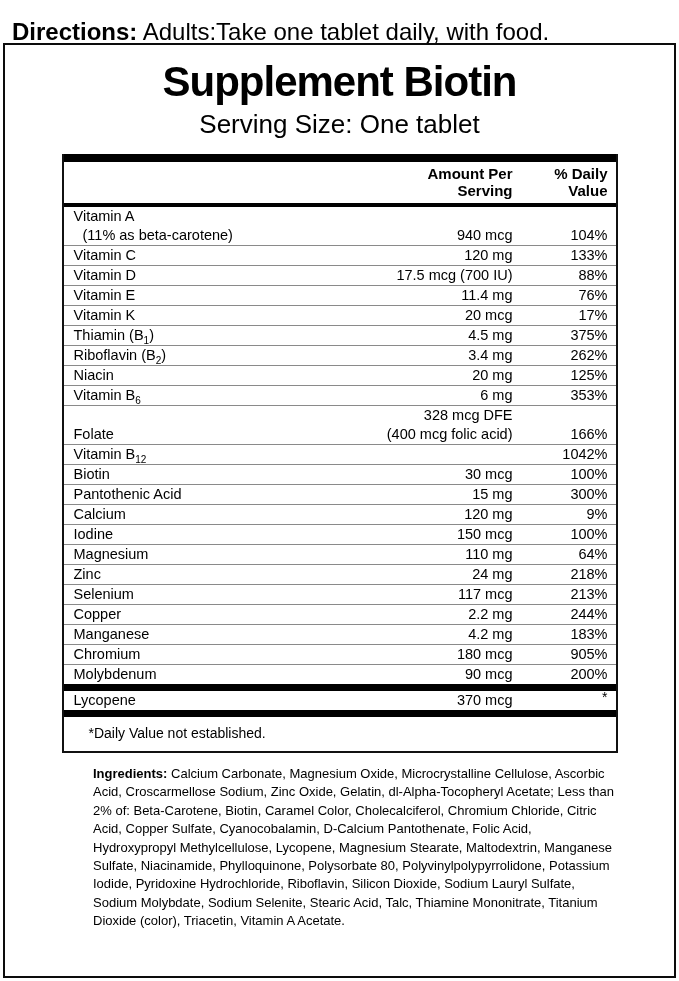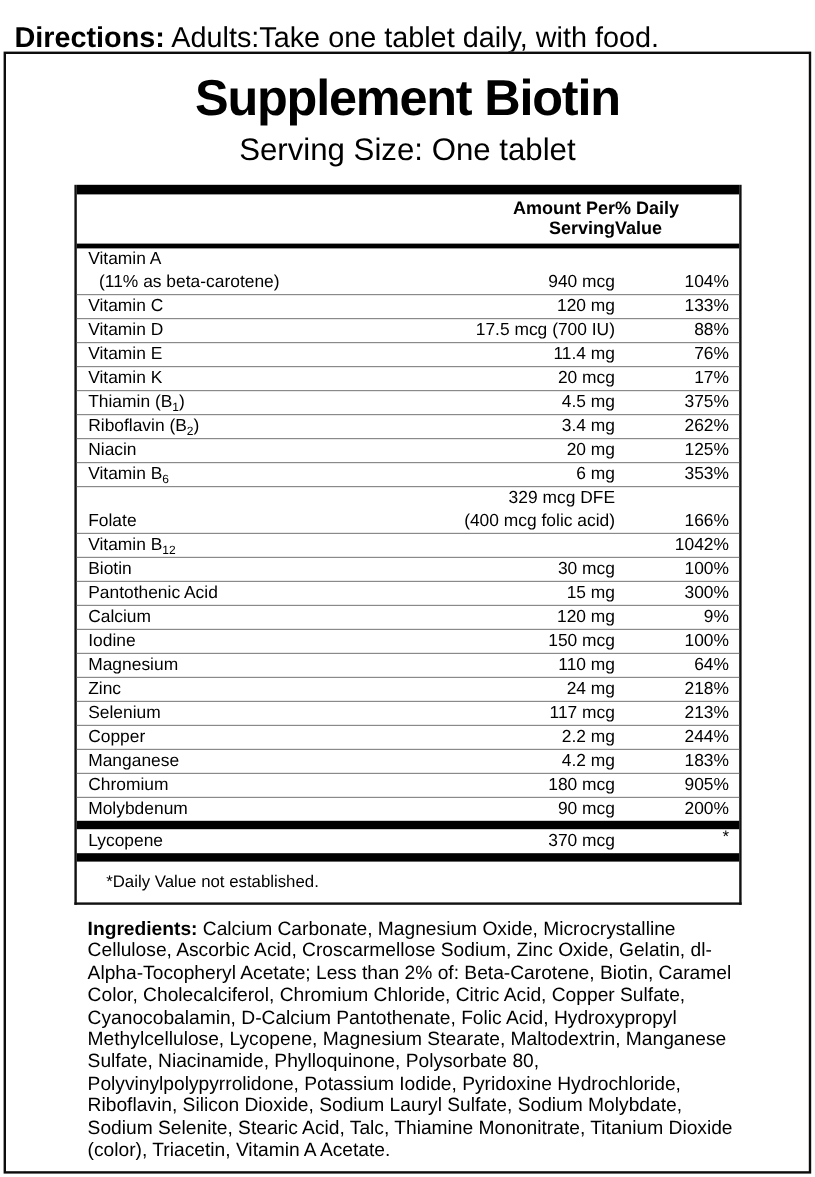--- a/index.html
+++ b/index.html
@@ -62,21 +62,21 @@
   .hdr {
     display: flex;
     align-items: flex-end;
     padding: 3px 8px 4px 24px;
     font-weight: bold;
     font-size: 15px;
     line-height: 17px;
   }
   .hdr .h-name { flex: 1; }
   .hdr .h-amt { width: 176px; text-align: right; }
-  .hdr .h-dv { width: 95px; text-align: left; }
+  .hdr .h-dv { width: 95px; text-align: right; }
   .hdr-rule { height: 4px; background: #000; }
   .rows .row {
     display: flex;
     align-items: flex-end;
     font-size: 14.5px;
     line-height: 19px;
     padding: 0 8px 0 10px;
     border-top: 1px solid #8a8a8a;
   }
   .rows .row:first-child { border-top: none; }
@@ -86,22 +86,22 @@
   .row .name2 { padding-left: 9px; }
   .row sub { font-size: 10px; line-height: 0; }
   .row .star { position: relative; top: -3px; font-size: 14px; }
   .footnote {
     padding: 7px 10px 9px 25px;
     font-size: 14px;
     line-height: 18px;
   }
   
   .ingredients {
-    margin: 12px 58px 0 68px;
-    font-size: 16px;
+    margin: 12px 58px 0 88px;
+    font-size: 13px;
     line-height: 18.4px;
     text-align: left;
   }
   .ingredients .lbl { font-weight: bold; }
 </style>
 </head>
 <body>
 
 <div class="page">
 
@@ -191,21 +191,21 @@
           <div class="row">
             <div class="name"><span>Vitamin B</span><sub>6</sub></div>
             <div class="amt">
               <div>6 mg</div>
             </div>
             <div class="dv">353%</div>
           </div>
           <div class="row">
             <div class="name"><span>Folate</span></div>
             <div class="amt">
-              <div>329 mcg DFE</div>
+              <div>328 mcg DFE</div>
               <div>(400 mcg folic acid)</div>
             </div>
             <div class="dv">166%</div>
           </div>
           <div class="row">
             <div class="name"><span>Vitamin B</span><sub>12</sub></div>
             <div class="dv">1042%</div>
           </div>
           <div class="row">
             <div class="name"><span>Biotin</span></div>

